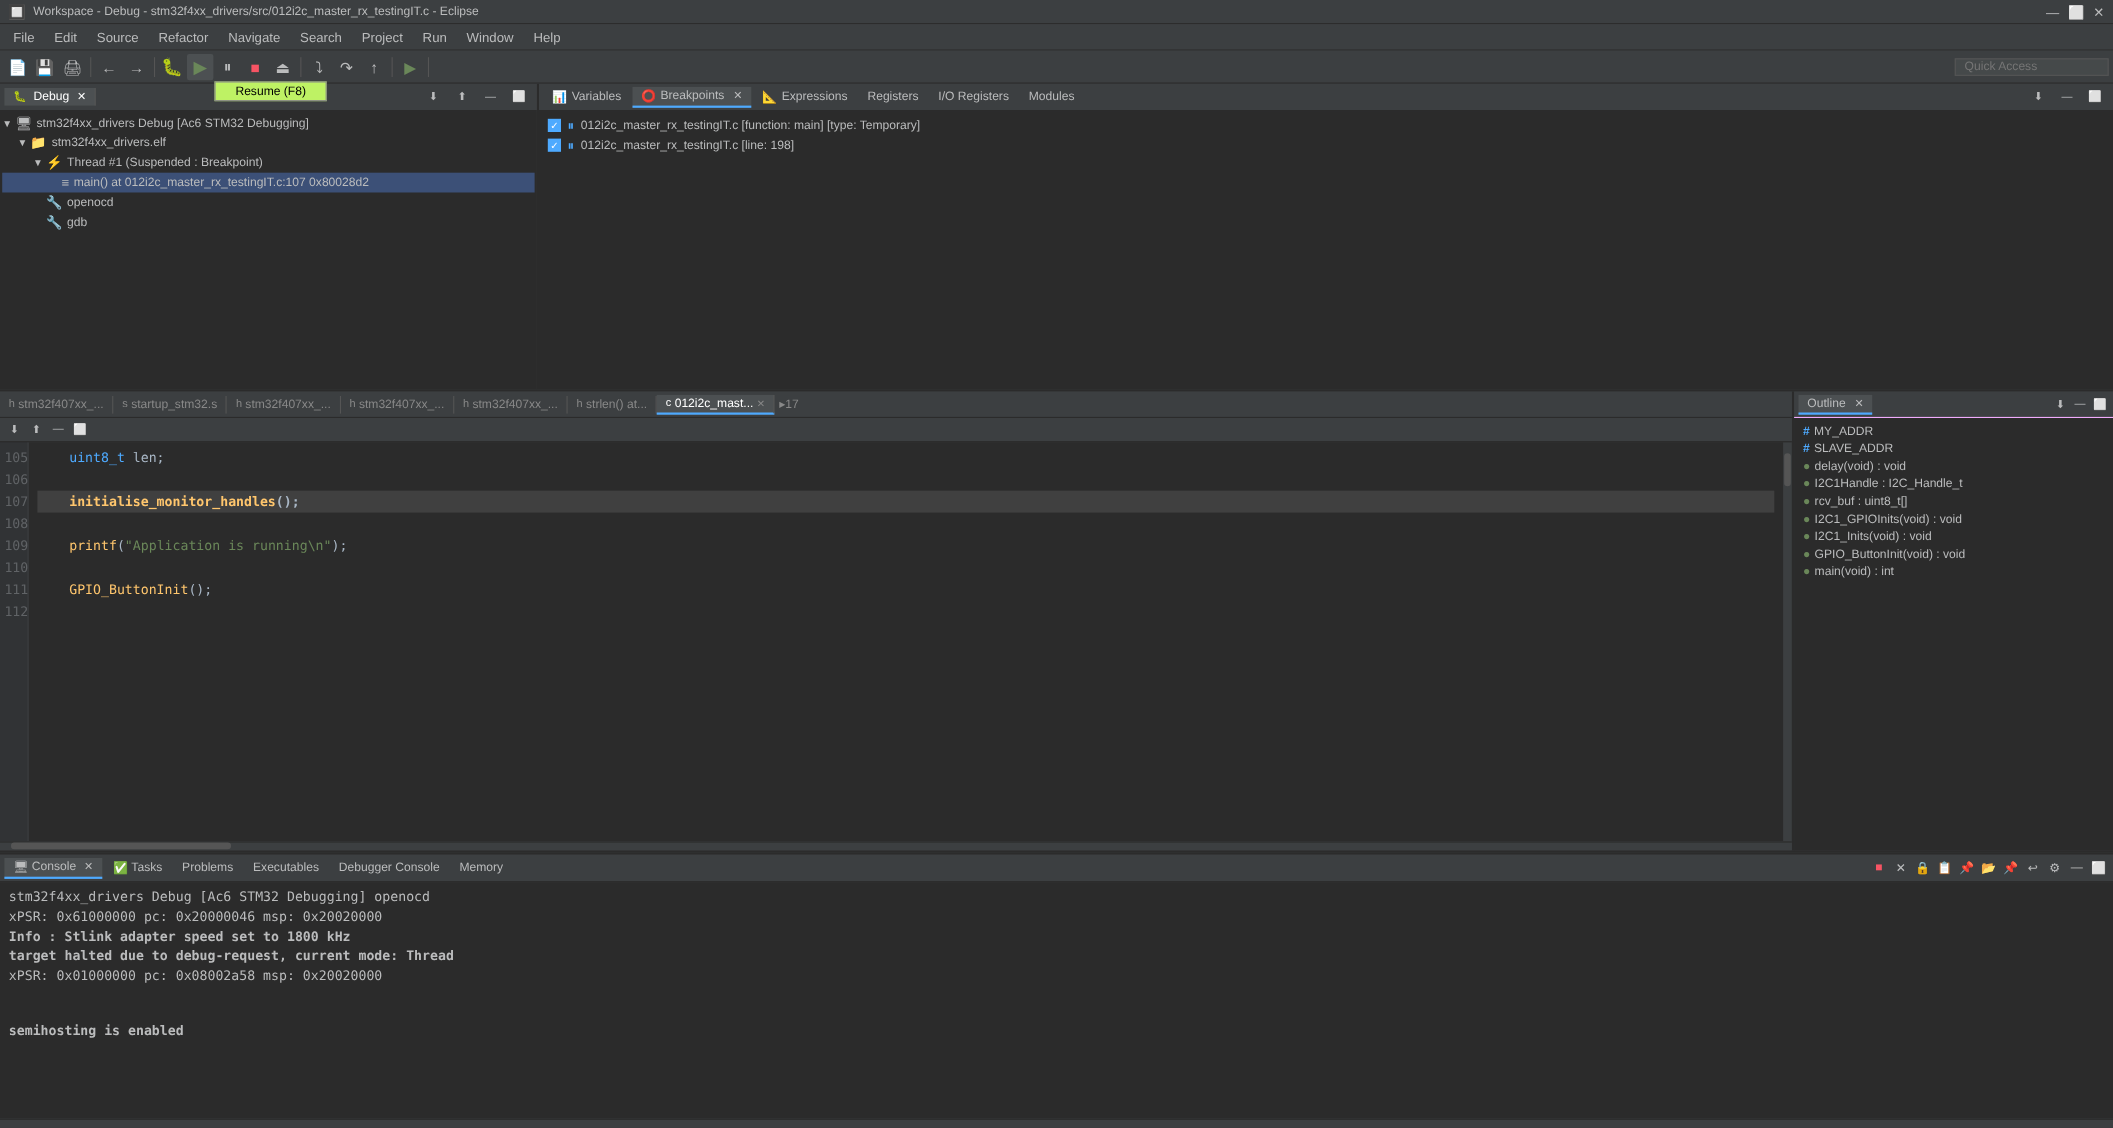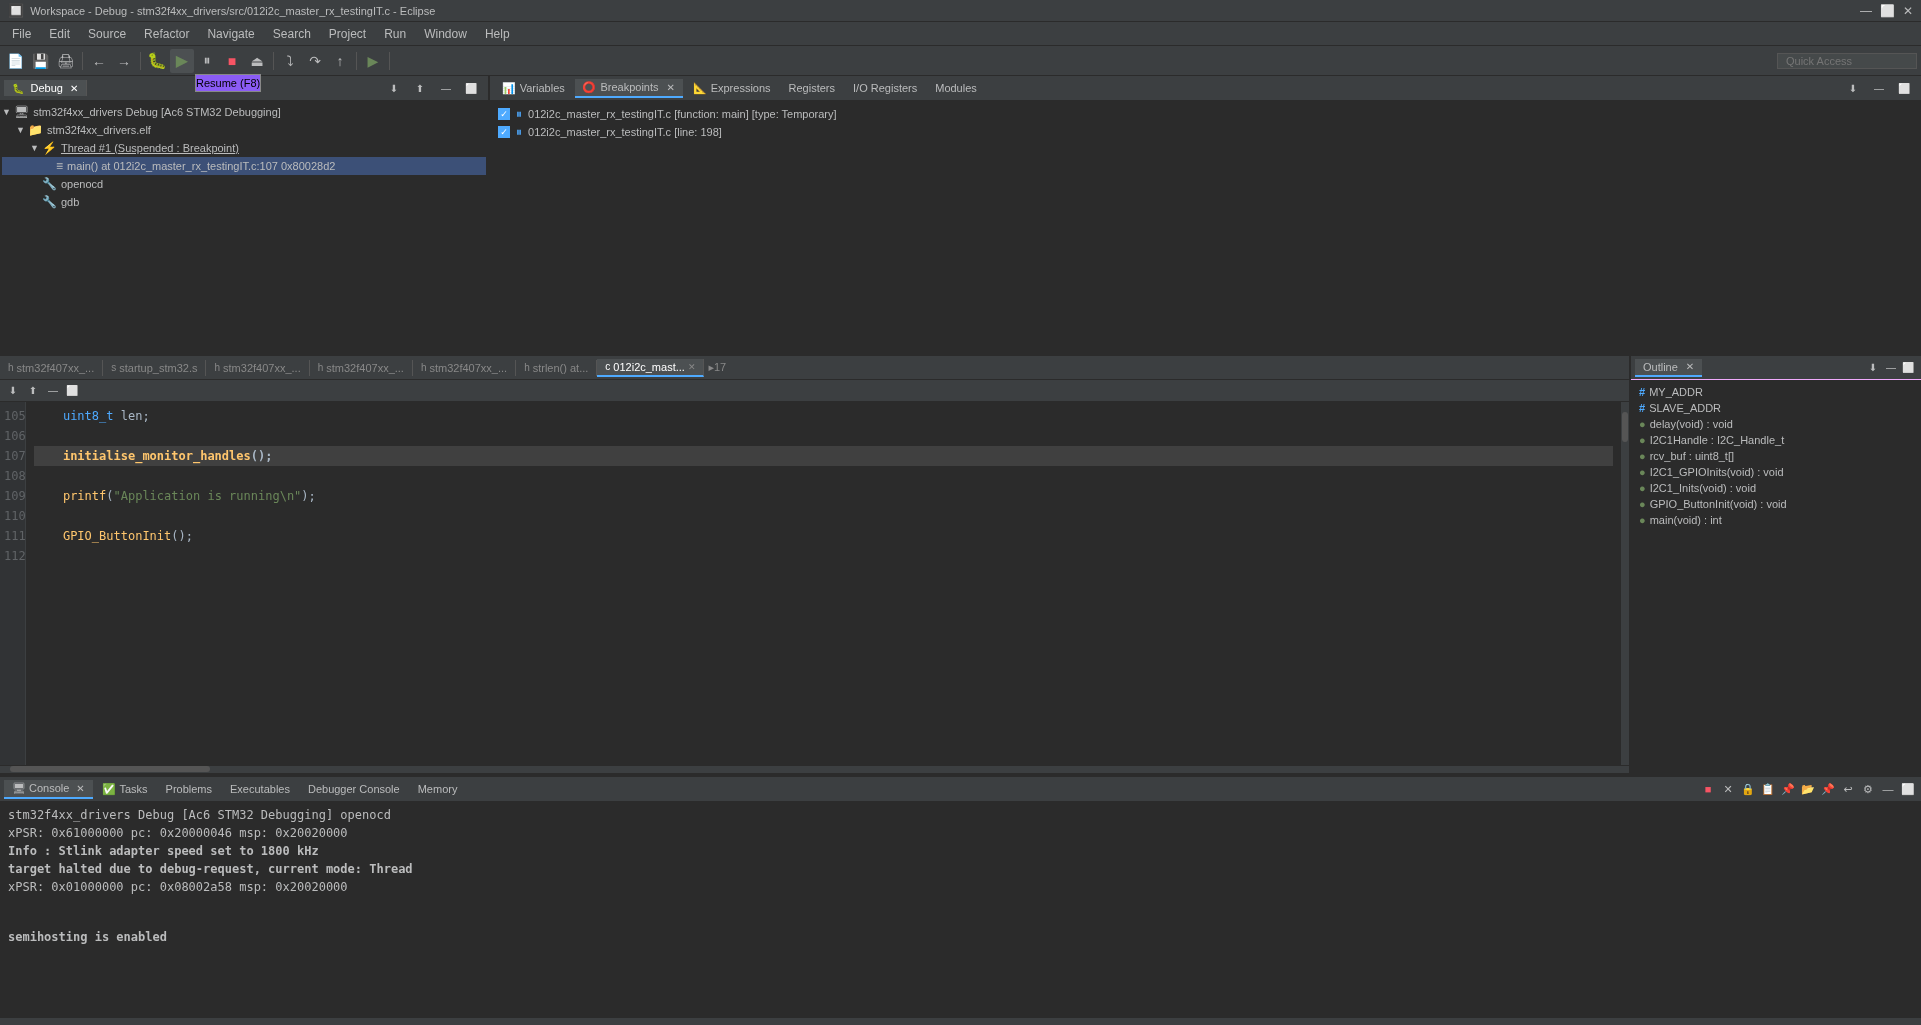--- a/index.html
+++ b/index.html
@@ -78,23 +78,23 @@
     .toolbar-sep {
       width: 1px; height: 18px;
       background: #555;
       margin: 0 3px;
     }
     
     .tooltip {
       position: absolute;
       top: 28px;
       left: 195px;
-      background: #8b5cf6;
+      background: #bef264;
       color: #000;
-      padding: 2px 0;
+      padding: 2px 18px;
       font-size: 11px;
       border: 1px solid #888;
       z-index: 100;
       white-space: nowrap;
     }
     
     #quick-access {
       position: absolute;
       right: 160px;
       top: 53px;
@@ -474,21 +474,21 @@
     <span style="font-size:11px;">stm32f4xx_drivers Debug [Ac6 STM32 Debugging]</span>
             </div>
             <div class="tree-item" style="padding-left: 14px;">
               <span class="tree-expand">▼</span>
     <span class="tree-icon">📁</span>
     <span style="font-size:11px;">stm32f4xx_drivers.elf</span>
             </div>
             <div class="tree-item" style="padding-left: 28px;">
               <span class="tree-expand">▼</span>
     <span class="tree-icon">⚡</span>
-    <span style="font-size:11px;text-decoration:underline;">Thread #1 (Suspended : Breakpoint)</span>
+    <span style="font-size:11px;">Thread #1 (Suspended : Breakpoint)</span>
             </div>
             <div class="tree-item" style="padding-left: 42px; background: rgb(60, 80, 119);">
               <span class="tree-expand"></span>
     <span class="tree-icon">≡</span>
     <span style="font-size:11px;">main() at 012i2c_master_rx_testingIT.c:107 0x80028d2</span>
             </div>
             <div class="tree-item" style="padding-left: 28px;">
               <span class="tree-expand"></span>
     <span class="tree-icon">🔧</span>
     <span style="font-size:11px;">openocd</span>

